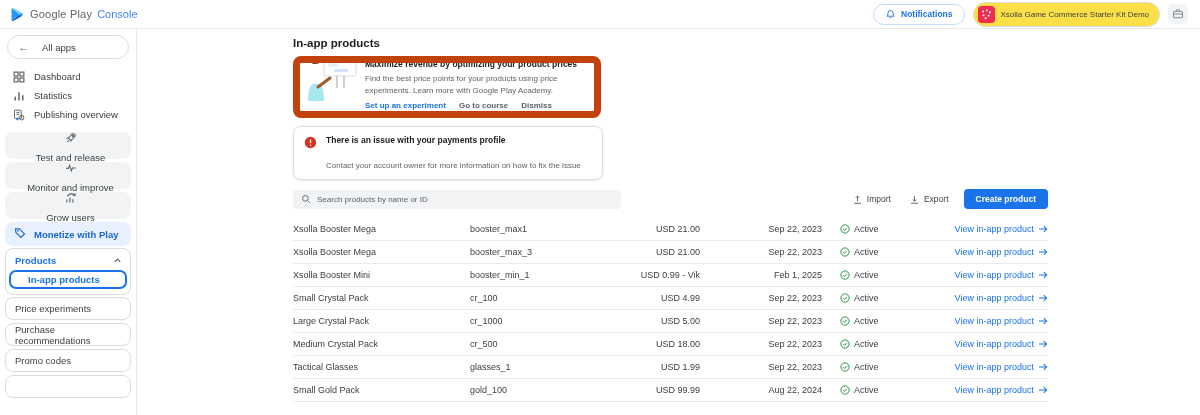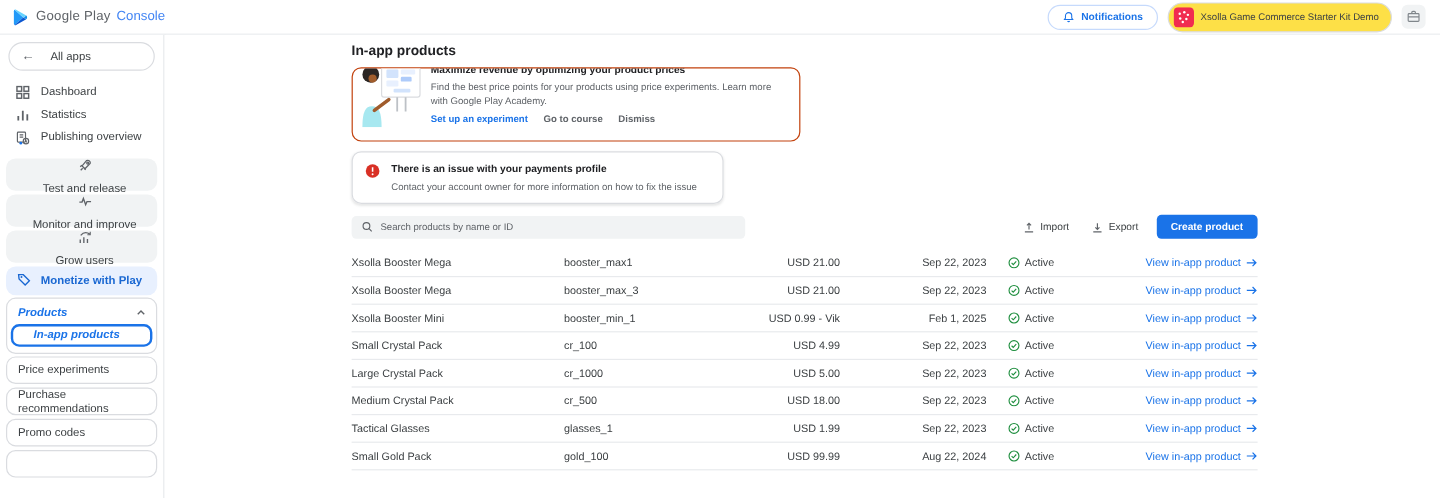--- a/index.html
+++ b/index.html
@@ -30,50 +30,50 @@
   .allapps .back { color:#5f6368; font-size:11px; line-height:1; }
   .nav-plain { margin:4px 0 8px; }
   .nav-plain-item { display:flex; align-items:center; gap:9px; padding:3.5px 0 3.5px 13px;
                     font-size:9.5px; color:#3c4043; cursor:pointer; }
   .nav-plain-item .ic, .nav-card .ic { width:12px; height:12px; display:inline-flex; flex:none; }
   .nav-card { margin:0 5px 3px; height:27px; border-radius:8px; background:#f1f3f4; display:flex;
               align-items:center; gap:8px; padding:0 4px 0 9px; font-size:9.5px; color:#3c4043; cursor:pointer;flex-direction:column; }
   .monetize-card { margin:2px 5px; height:24px; border-radius:8px; background:#e8f0fe; display:flex;
                    align-items:center; gap:8px; padding:0 4px 0 9px; font-size:9.5px; font-weight:700;
                    color:#1967d2; cursor:pointer; }
-  .products-box { margin:2px 5px; border:1px solid #dadce0; border-radius:8px; padding:3px 0 4px; background:#fff;font-style:italic; }
+  .products-box { margin:2px 5px; border:1px solid #dadce0; border-radius:8px; padding:3px 0 4px; background:#fff; }
   .products-head { display:flex; align-items:center; justify-content:space-between; padding:3px 8px 3px 9px;
                    font-size:9.5px; font-weight:700; color:#1a73e8; cursor:pointer; }
   .prod-child { padding:3px 0 3px 22px; font-size:9.5px; color:#3c4043; cursor:pointer; }
   .prod-child.selected { margin:1px 3px; border:2px solid #1a73e8; border-radius:7px;
                          padding:2px 0 2px 17px; color:#1a73e8; font-weight:700; background:#fff; }
   .bottom-card { margin:0 5px 3px; height:23px; border:1px solid #dadce0; border-radius:8px; background:#fff;
                  display:flex; align-items:center; justify-content:space-between; padding:0 8px 0 9px;
                  font-size:9.5px; color:#3c4043; cursor:pointer; }
 
   
   .main { position:absolute; top:29px; left:138px; right:0; bottom:0; overflow:hidden; background:#fff; }
   .content { margin-left:155px; width:755px; padding-top:8px; }
   .page-title { font-size:11.5px; font-weight:700; color:#202124; }
 
-  .promo-card { width:374px; height:62px; margin-top:7px; border:1px solid #c2410c; border-radius:8px;
+  .promo-card { width:308px; height:62px; margin-top:7px; border:7px solid #c2410c; border-radius:8px;
                 overflow:hidden; display:flex; gap:7px; padding:0 10px 6px 4px; }
   .promo-illu { flex:none; align-self:flex-end; }
   .promo-body { flex:1; min-width:0; padding-top:0; }
   .promo-title { font-size:8.5px; font-weight:700; color:#202124; white-space:nowrap; overflow:hidden;
                  margin-top:-4px; }
   .promo-text { font-size:8px; color:#5f6368; line-height:1.45; margin-top:4px; }
   .promo-actions { display:flex; gap:13px; margin-top:5px; font-size:8px; font-weight:700; }
   .promo-actions .primary { color:#1a73e8; cursor:pointer; }
   .promo-actions .secondary { color:#5f6368; cursor:pointer; }
 
   .warn-card { width:310px; margin-top:8px; border:1px solid #dadce0; border-radius:8px;
                box-shadow:0 1px 2px rgba(60,64,67,.12); padding:8px 10px 9px; display:flex; gap:9px; }
   .warn-title { font-size:8.5px; font-weight:700; color:#202124; }
-  .warn-text { font-size:8px; color:#5f6368; margin-top:6px; white-space:nowrap; }
+  .warn-text { font-size:8px; color:#5f6368; margin-top:16px; white-space:nowrap; }
 
   .controls { display:flex; align-items:center; margin-top:9px; }
   .searchbox { width:328px; height:19px; background:#f1f3f4; border-radius:4px; display:flex;
                align-items:center; gap:6px; padding:0 8px; }
   .searchbox input { border:none; outline:none; background:transparent; font-family:inherit;
                      font-size:8px; color:#3c4043; width:100%; }
   .searchbox input::placeholder { color:#5f6368; }
   .controls .spacer { flex:1; }
   .tool-link { display:flex; align-items:center; gap:4px; font-size:8.5px; color:#3c4043;
                cursor:pointer; margin-left:18px; }

